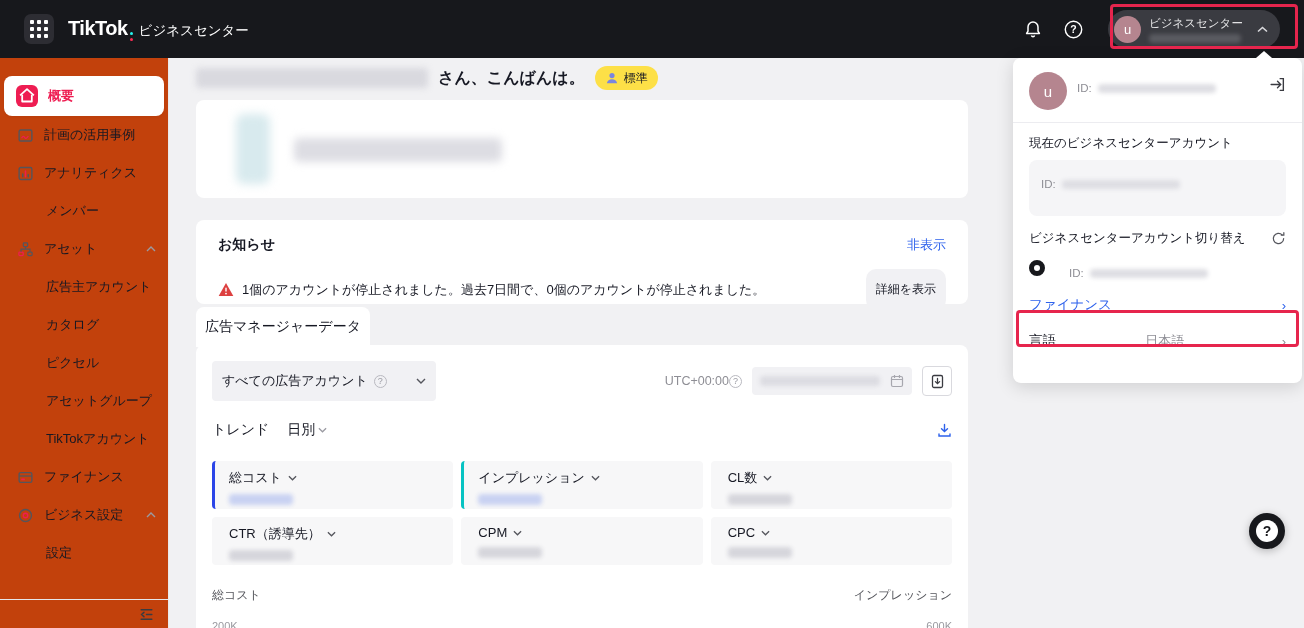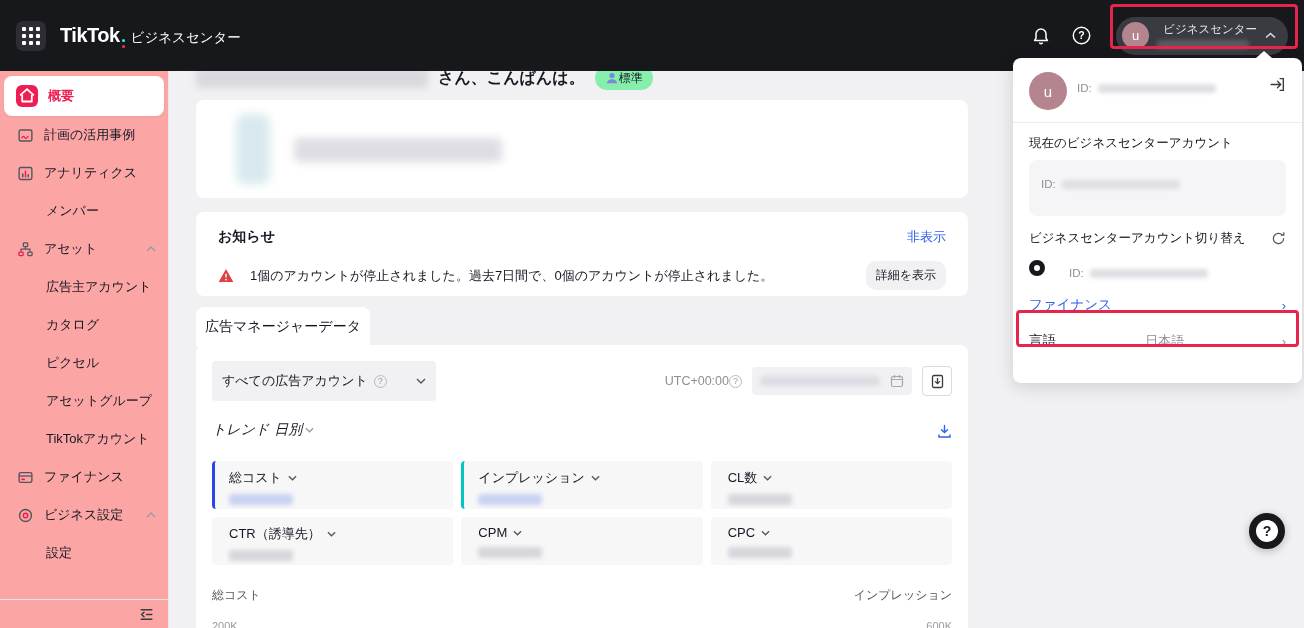--- a/index.html
+++ b/index.html
@@ -4,22 +4,22 @@
 <style>
   * { margin:0; padding:0; box-sizing:border-box; }
   html,body { width:1304px; height:628px; }
   body {
     font-family:"Liberation Sans","DejaVu Sans",sans-serif;
     background:#f1f1f3; color:#161823; overflow:hidden; position:relative;
   }
   .page { position:absolute; inset:0; width:1304px; height:628px; }
 
   
-  .topbar { position:absolute; top:0; left:0; right:0; height:71px; background:#17181c;
-    display:flex; align-items:center; padding:0 16px; z-index:30;text-align:right; }
+  .topbar { position:absolute; top:0; left:0; right:0; height:58px; background:#17181c;
+    display:flex; align-items:center; padding:0 24px; z-index:30; }
   .apps-btn { width:30px; height:30px; border-radius:7px; background:#2d2d33;
     display:grid; grid-template-columns:repeat(3,4px); grid-template-rows:repeat(3,4px);
     gap:3px; align-content:center; justify-content:center; cursor:pointer; }
   .apps-btn i { width:4px; height:4px; border-radius:1px; background:#fff; }
   .logo-wrap { display:flex; align-items:baseline; margin-left:14px; }
   .logo-text { color:#fff; font-size:20px; font-weight:800; letter-spacing:-0.5px; }
   .logo-colon { display:inline-flex; flex-direction:column; gap:3px; margin:0 6px 0 2px; }
   .logo-colon i { width:3px; height:3px; border-radius:50%; }
   .logo-colon i.t { background:#25f4ee; } .logo-colon i.r { background:#fe2c55; }
   .product-name { color:#fff; font-size:13.5px; font-weight:400; }
@@ -28,78 +28,78 @@
   .user-chip { display:flex; align-items:center; gap:8px; background:#3a3b41;
     border-radius:20px; height:38px; padding:0 12px 0 6px; margin-left:6px; cursor:pointer; width:172px; }
   .chip-avatar { width:27px; height:27px; border-radius:50%; background:#b5858f; color:#fff;
     font-size:13px; display:flex; align-items:center; justify-content:center; flex:none; }
   .chip-texts { display:flex; flex-direction:column; gap:3px; flex:1; min-width:0; }
   .chip-label { color:#e8e8ea; font-size:11.5px; white-space:nowrap; }
   .chip-blur { height:9px; width:92px; border-radius:4px; background:#5a5b61; filter:blur(2px); }
   .chip-chevron { flex:none; }
 
   
-  .sidebar { position:absolute; top:54px; left:0; width:168px; bottom:0; background:#fca5a5;
+  .sidebar { position:absolute; top:54px; left:0; width:168px; bottom:0; background:#c2410c;
     box-shadow:1px 0 0 #e9e9ec; z-index:5; padding-top:22px; }
   .side-item { height:38px; display:flex; align-items:center; gap:10px; padding:0 12px 0 16px;
     font-size:13px; color:#161823; cursor:pointer; }
   .side-item.active { height:40px; background:#fff; border-radius:8px; margin:0 4px 0 4px;
     color:#ee1d52; font-weight:700; box-shadow:0 1px 3px rgba(0,0,0,.05); padding-left:12px; }
   .side-item.sub { padding-left:46px; }
   .si-icon { width:18px; height:18px; display:flex; align-items:center; justify-content:center; flex:none; }
   .si-icon.red-sq { width:22px; height:22px; background:#ee1d52; border-radius:6px; }
   .si-label { flex:1; white-space:nowrap; overflow:hidden; }
   .si-chev { flex:none; }
   .side-bottom-divider { position:absolute; left:0; right:0; bottom:28px; border-top:1px solid #e6e6ea; }
   .collapse-row { position:absolute; right:12px; bottom:4px; width:20px; height:20px;
     display:flex; align-items:center; justify-content:center; cursor:pointer; }
 
   
   .main { position:absolute; top:54px; left:168px; right:0; bottom:0; }
   .greeting { position:absolute; top:12px; left:28px; display:flex; align-items:center; gap:10px; }
   .blur-blob { background:#d9d9df; border-radius:4px; filter:blur(3px); }
   .greet-name { width:232px; height:20px; }
   .greet-text { font-size:16px; font-weight:600; }
-  .tier-badge { display:flex; align-items:center; background:#86efac; border-radius:13px;
+  .tier-badge { display:flex; align-items:center; gap:5px; background:#fde047; border-radius:13px;
     height:24px; padding:0 10px; font-size:12px; }
 
   .card { position:absolute; left:28px; width:772px; background:#fff; border-radius:8px; }
   .card-a { top:46px; height:98px; overflow:hidden; }
   .card-a .blobA1 { position:absolute; left:40px; top:14px; width:34px; height:70px;
     background:#d8eaee; border-radius:8px; filter:blur(5px); }
   .card-a .blobA2 { position:absolute; left:98px; top:38px; width:208px; height:24px;
     background:#dddde3; border-radius:5px; filter:blur(4px); }
 
-  .card-b { top:158px; height:84px; padding:16px 22px 0 22px; }
+  .card-b { top:166px; height:84px; padding:16px 22px 0 22px; }
   .cb-head { display:flex; align-items:center; }
   .cb-title { font-size:14px; font-weight:600; }
   .hide-link { margin-left:auto; font-size:13px; color:#2e62ec; cursor:pointer; }
-  .cb-alert { display:flex; align-items:center; gap:16px; margin-top:15px; font-size:13px; }
+  .cb-alert { display:flex; align-items:center; gap:8px; margin-top:15px; font-size:13px; }
   .details-btn { margin-left:auto; background:#f1f1f4; border:none; border-radius:10px;
-    font-size:12px; color:#161823; padding:6px 10px; cursor:pointer;
+    font-size:12px; color:#161823; padding:12px 10px; cursor:pointer;
     font-family:"Liberation Sans","DejaVu Sans",sans-serif; }
 
   .tab { position:absolute; left:28px; top:253px; width:174px; height:40px; background:#fff;
     border-radius:8px 8px 0 0; display:flex; align-items:center; justify-content:center;
     font-size:14px; font-weight:500; cursor:pointer; z-index:2; }
   .card-c { top:291px; height:346px; padding:16px; z-index:1; }
   .filter-row { display:flex; align-items:center; }
   .account-select { width:224px; height:40px; background:#f1f1f4; border-radius:4px;
     display:flex; align-items:center; gap:6px; padding:12px 10px; font-size:13px; cursor:pointer; }
   .account-select .spacer { flex:1; }
   .help-dot { width:13px; height:13px; border-radius:50%; border:1px solid #b9b9c0; color:#9a9aa2;
     font-size:9px; display:inline-flex; align-items:center; justify-content:center; flex:none; }
   .filter-right { margin-left:auto; display:flex; align-items:center; gap:10px; }
   .tz { display:flex; align-items:center; font-size:12.5px; color:#8e8e95; }
   .date-box { width:160px; height:28px; background:#f1f1f4; border-radius:4px; display:flex;
     align-items:center; padding:0 8px; cursor:pointer; }
   .date-blur { flex:1; height:10px; margin-right:10px; background:#dcdce2; border-radius:4px; filter:blur(2px); }
   .export-btn { width:30px; height:30px; background:#fff; border:1px solid #d9d9de; border-radius:4px;
     display:flex; align-items:center; justify-content:center; cursor:pointer; }
-  .trend-row { display:flex; align-items:flex-end; margin-top:20px; gap:5px;font-style:italic; }
+  .trend-row { display:flex; align-items:center; margin-top:20px; gap:18px; }
   .trend-label { font-size:14px; font-weight:500; }
   .trend-period { font-size:14px; display:flex; align-items:center; gap:3px; cursor:pointer; }
   .dl-btn { margin-left:auto; cursor:pointer; display:flex; }
   .metrics { display:grid; grid-template-columns:repeat(3,1fr); gap:8px; margin-top:22px; }
   .metric-card { background:#f7f7f8; border-radius:4px; height:48px; padding:8px 14px;
     position:relative; cursor:pointer; border-left:3px solid transparent; }
   .mc-label { font-size:13px; display:flex; align-items:center; gap:6px; }
   .mc-val { width:64px; height:11px; background:#d6d6dc; border-radius:4px; filter:blur(2px); margin-top:7px; }
   .mc-val.blue { background:#c9d2f2; }
   .chart-heads { display:flex; margin-top:22px; font-size:12px; color:#55565c; }

